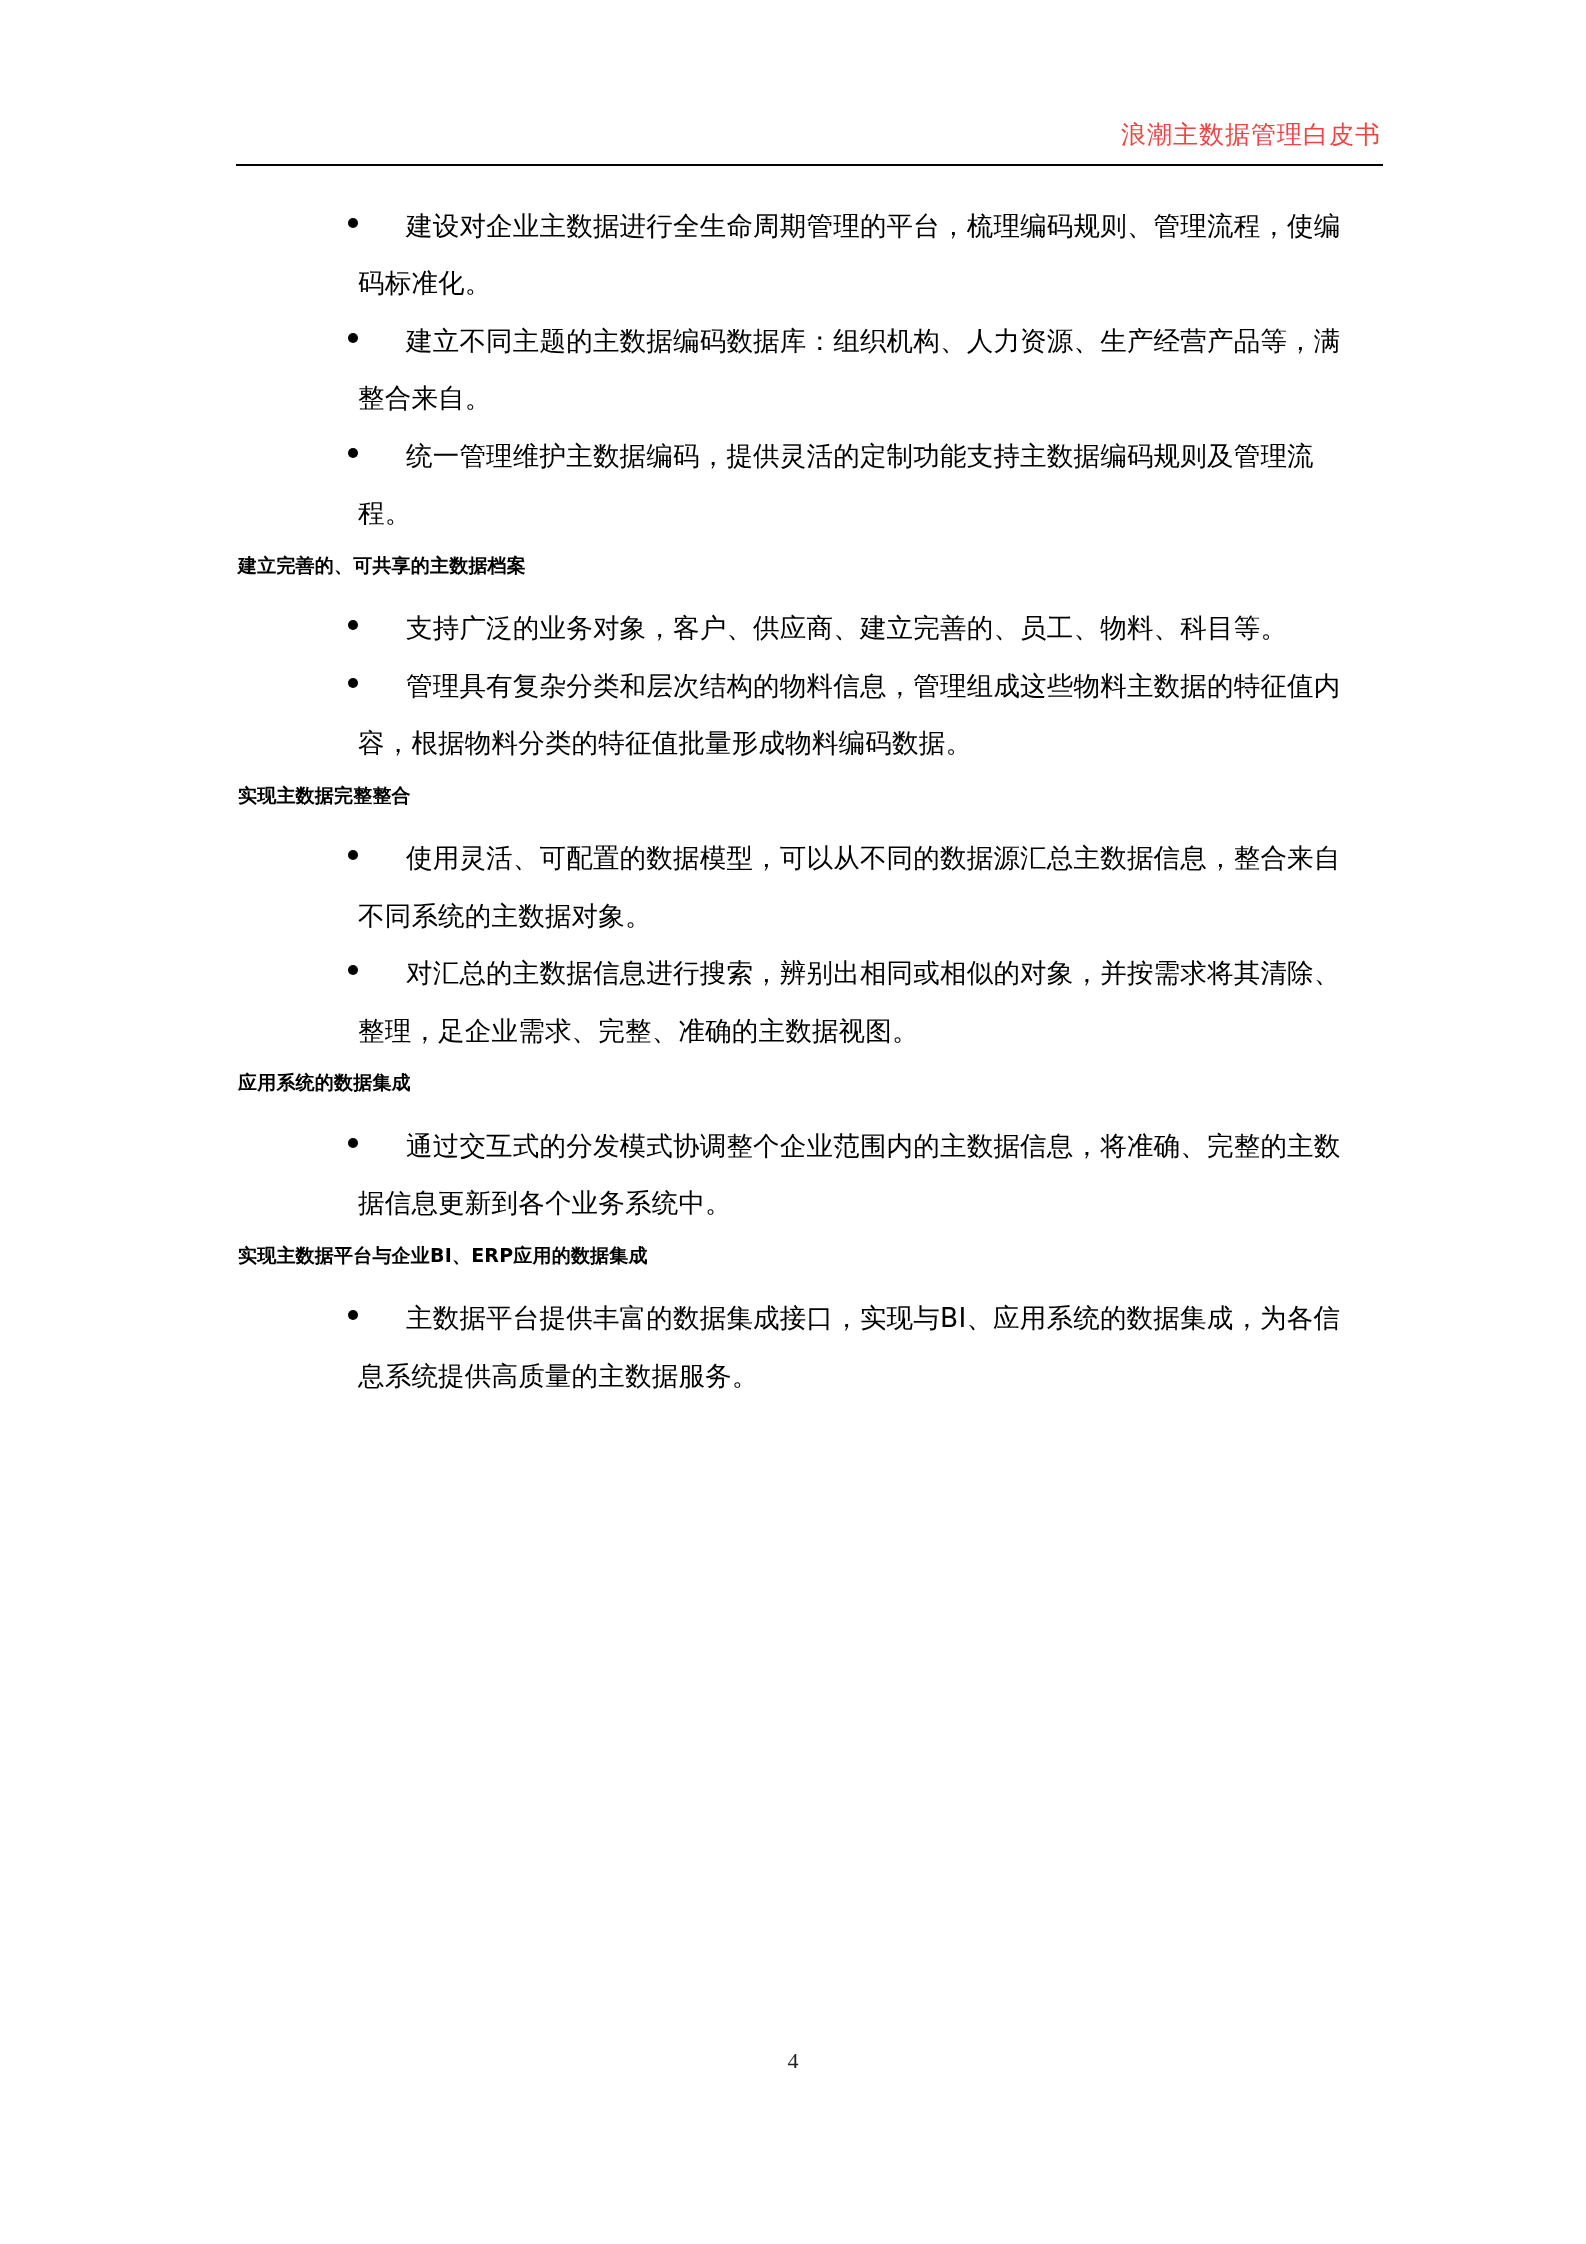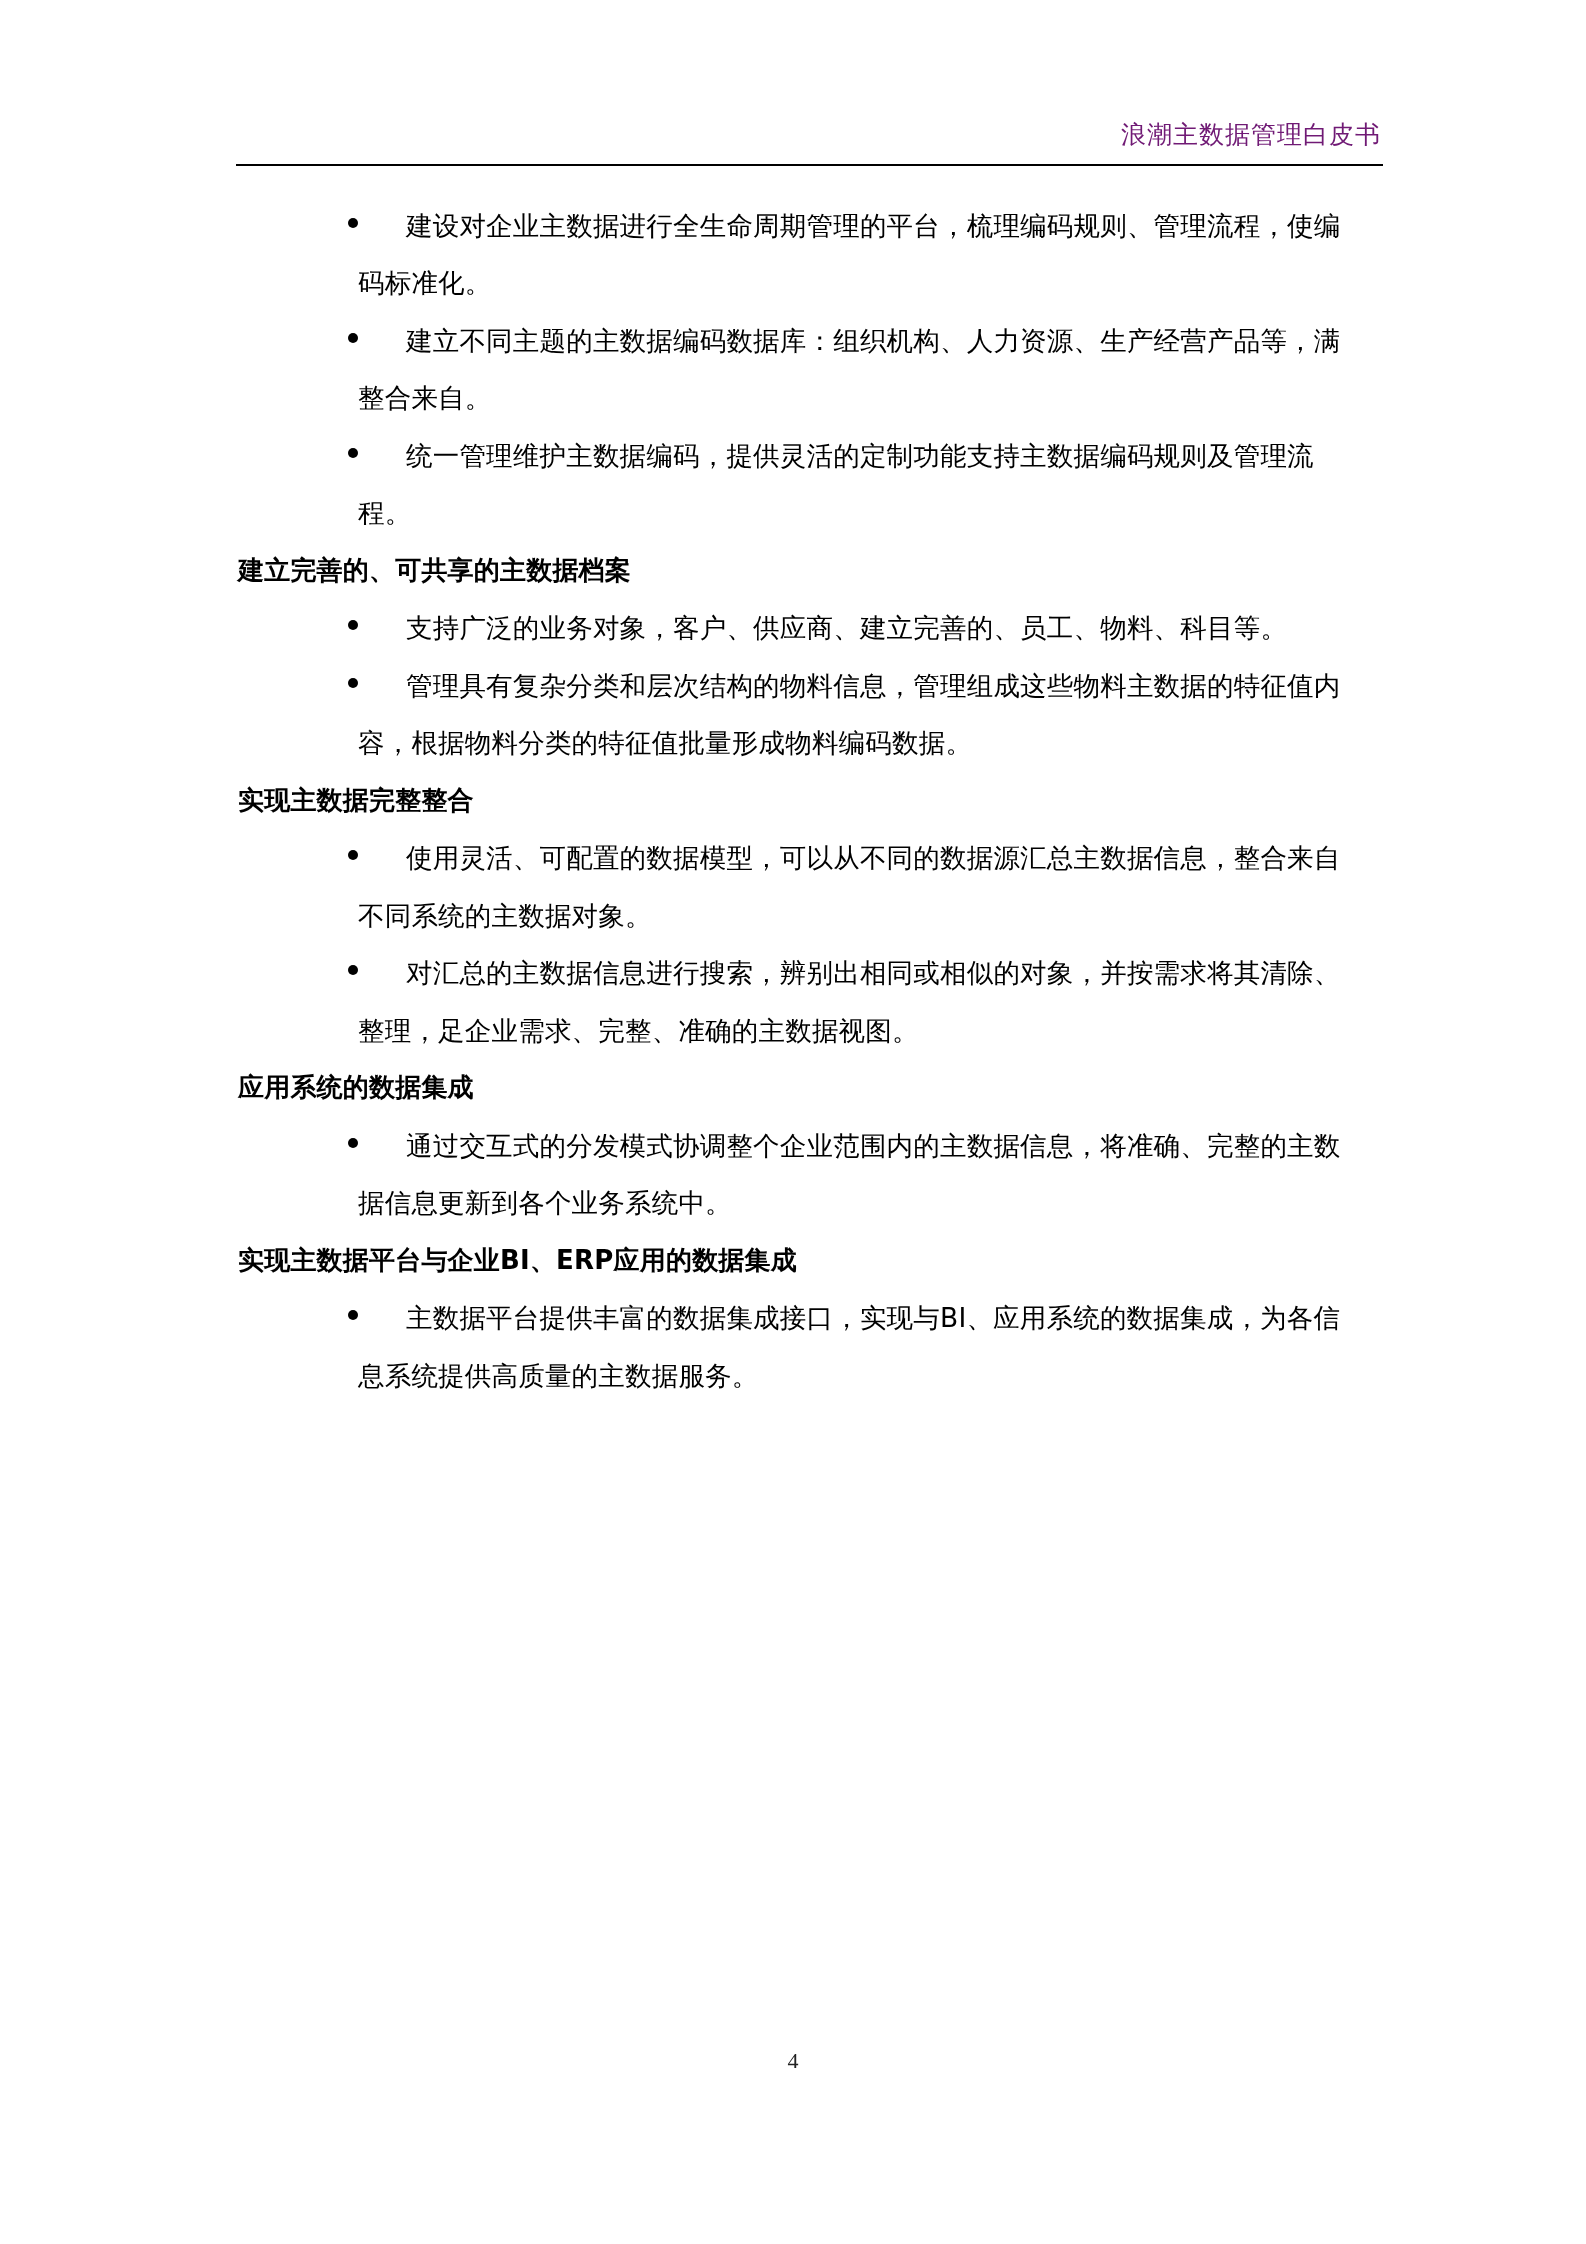--- a/index.html
+++ b/index.html
@@ -1,25 +1,25 @@
 <!DOCTYPE html>
 <html><head>
 <meta charset="utf-8">
 <style>
   html, body { margin:0; padding:0; background:#ffffff; }
   body { width:1586px; height:2244px; position:relative; overflow:hidden;
          font-family:"DejaVu Sans","Liberation Sans",sans-serif; color:#000; }
-  .header-title { position:absolute; right:205px; top:118px; font-size:25px; letter-spacing:1px; color:#701a75; }
+  .header-title { position:absolute; right:205px; top:118px; font-size:25px; letter-spacing:1px; color:#ef4444; }
   .header-rule { position:absolute; left:236px; top:164px; width:1147px; height:2px; background:#000; }
   .line { position:absolute; font-size:26.5px; white-space:nowrap; letter-spacing:0.2px; }
   .bullet-line { left:352px; }
   .bullet-dot { position:absolute; left:-4px; top:10px; width:10px; height:10px; border-radius:50%; background:#000; }
   .bullet-text { position:absolute; left:54px; top:0; }
   .cont-line { left:358px; }
-  .heading { left:238px; font-weight:bold; font-size:26px; }
+  .heading { left:238px; font-weight:bold; font-size:19px; }
   .page-num { position:absolute; left:0; width:1586px; top:2048px; text-align:center;
               font-family:"Liberation Serif","DejaVu Serif",serif; font-size:22px; color:#222; }
 </style>
 </head>
 <body>
 
 <div>
   <div class="header-title">浪潮主数据管理白皮书</div>
   <div class="header-rule"></div>
 </div>

